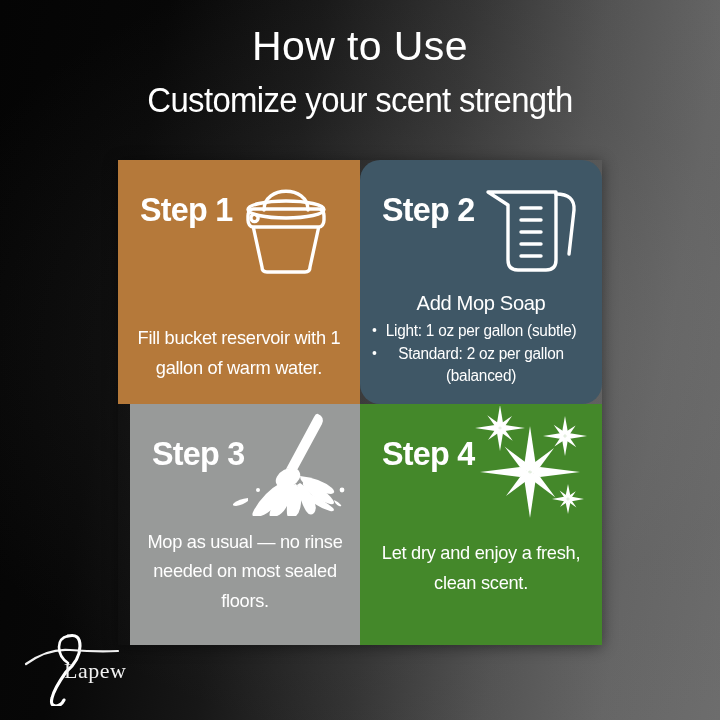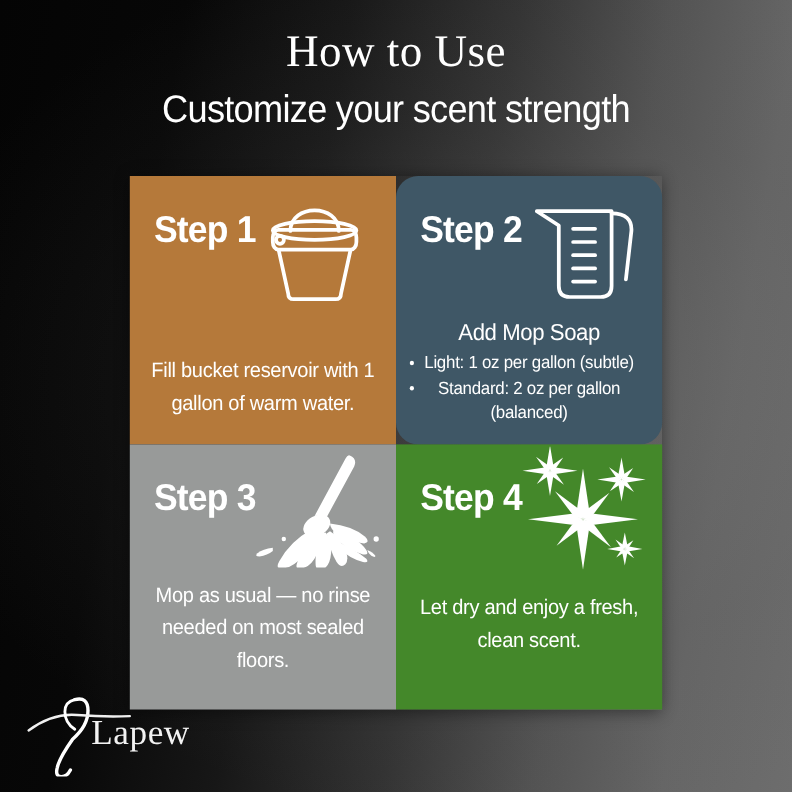--- a/index.html
+++ b/index.html
@@ -21,21 +21,21 @@
   }
 
   
   .header {
     position: absolute;
     top: 26px; left: 0; right: 0;
     text-align: center;
     z-index: 4;
   }
   .title {
-    font-family: Liberation Serif, serif;
+    font-family: Liberation Sans, sans-serif;
     color: #ffffff;
     font-size: 41px;
     line-height: 1.0;
     letter-spacing: 0.4px;
   }
   .subtitle {
     color: #ffffff;
     font-size: 35px;
     line-height: 1.12;
     margin-top: 13px;
@@ -131,24 +131,23 @@
     width: 180px;
     height: 78px;
     z-index: 5;
   }
   .logo svg { display:block; width:100%; height:100%; }
   .logo-word {
     position: absolute;
     left: 48px;
     bottom: 22px;
     font-family: "Liberation Serif", serif;
-    font-size: 32px;
+    font-size: 22px;
     color: #f2f2f2;
     letter-spacing: 0.5px;
-    margin-left: 19px;
   }
 </style>
 </head>
 <body>
 
 <div class="canvas">
 
   <div class="header">
     <div class="title">How to Use</div>
     <div class="subtitle">Customize your scent strength</div>
@@ -198,21 +197,21 @@
             <span>Light: 1 oz per gallon (subtle)</span>
           </li>
           <li>
             <span class="dot"></span>
             <span>Standard: 2 oz per gallon (balanced)</span>
           </li>
         </ul>
       </div>
     </div>
 
-    <div class="cell cell-3" style="background:#989a99;">
+    <div class="cell cell-3" style="background:#989a99;margin-left:12px;">
       <div class="step-label">Step 3</div>
       <div class="icon-wrap" style="top:4px;right:4px;width:126px;height:108px;">
         <svg viewBox="0 0 126 108" fill="#ffffff" stroke="none">
 
           <path d="M88 6 q7 3 4 10 L66 64 q-5 -4 -10 -3 L84 9 q2 -4 4 -3 z"></path>
 
           <ellipse cx="58" cy="70" rx="13" ry="9" transform="rotate(-28 58 70)"></ellipse>
 
           <path d="M52 74 q-18 10 -28 28 q-4 7 2 7 q10 -1 18 -10 q9 -10 12 -22 z"></path>
           <path d="M56 76 q-12 14 -16 28 q-2 6 4 5 q9 -2 14 -13 q5 -11 3 -20 z"></path>

